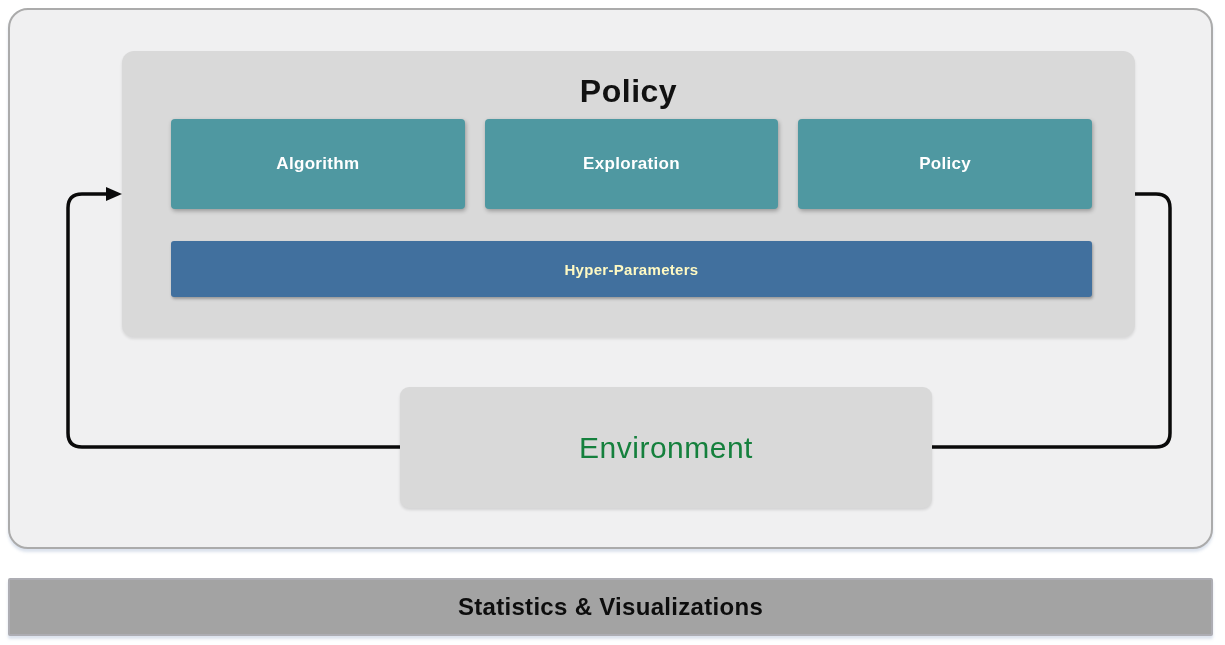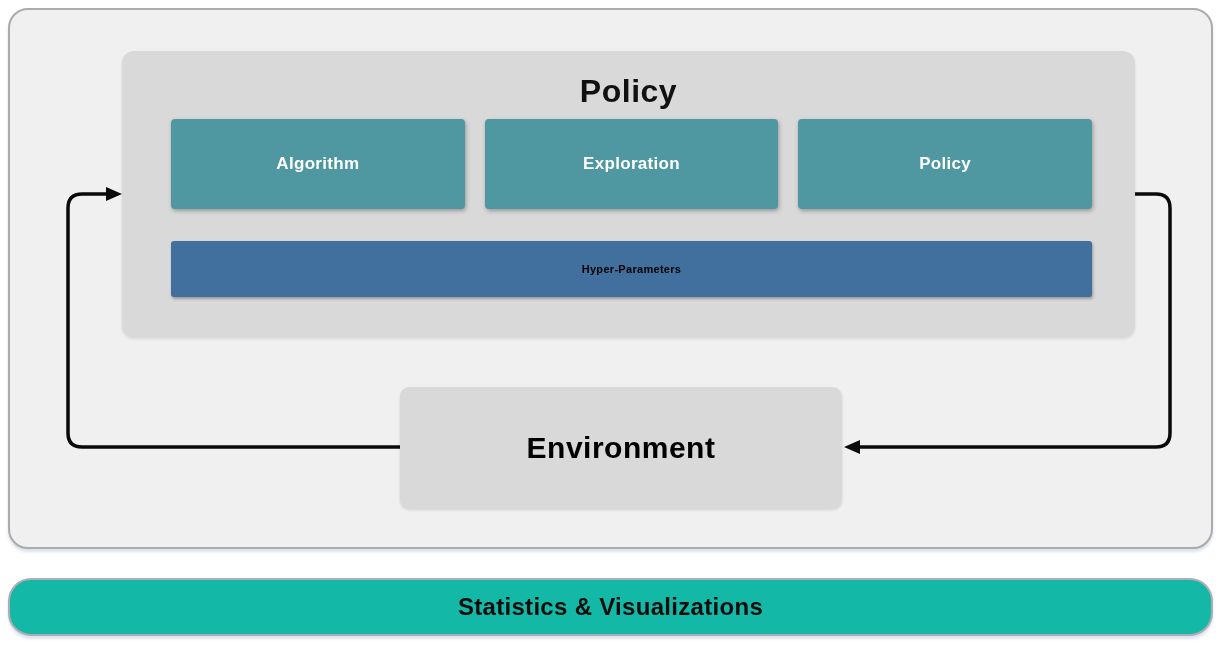--- a/index.html
+++ b/index.html
@@ -71,51 +71,51 @@
     justify-content: center;
     letter-spacing: 0.3px;
   }
   .hyper {
     position: absolute;
     left: 49px; top: 190px;
     width: 921px; height: 56px;
     background: #41709E;
     border-radius: 3px;
     box-shadow: 1px 2px 3px rgba(0,0,0,0.30);
-    color: #000000;
-    font-size: 11px;
+    color: #fef9c3;
+    font-size: 15px;
     font-weight: 700;
     display: flex;
     align-items: center;
     justify-content: center;
     letter-spacing: 0.3px;
   }
   .env-box {
     position: absolute;
     left: 400px; top: 387px;
-    width: 442px; height: 121px;
+    width: 532px; height: 121px;
     background: #D9D9D9;
     border-radius: 9px;
     box-shadow: 0 2px 3px rgba(0,0,0,0.12);
-    color: #000000;
+    color: #15803d;
     font-size: 30px;
-    font-weight: 700;
+    font-weight: 400;
     display: flex;
     align-items: center;
     justify-content: center;
     letter-spacing: 0.5px;
     z-index: 3;
   }
   .stats-bar {
     position: absolute;
     left: 8px; top: 578px;
     width: 1205px; height: 58px;
-    background: #14b8a6;
+    background: #a3a3a3;
     border: 2px solid #ADADB3;
-    border-radius: 23px;
+    border-radius: 2px;
     box-shadow: 0 3px 3px rgba(175, 190, 215, 0.45);
     box-sizing: border-box;
     color: #0d0d0d;
     font-size: 24px;
     font-weight: 700;
     display: flex;
     align-items: center;
     justify-content: center;
     letter-spacing: 0.3px;
   }

